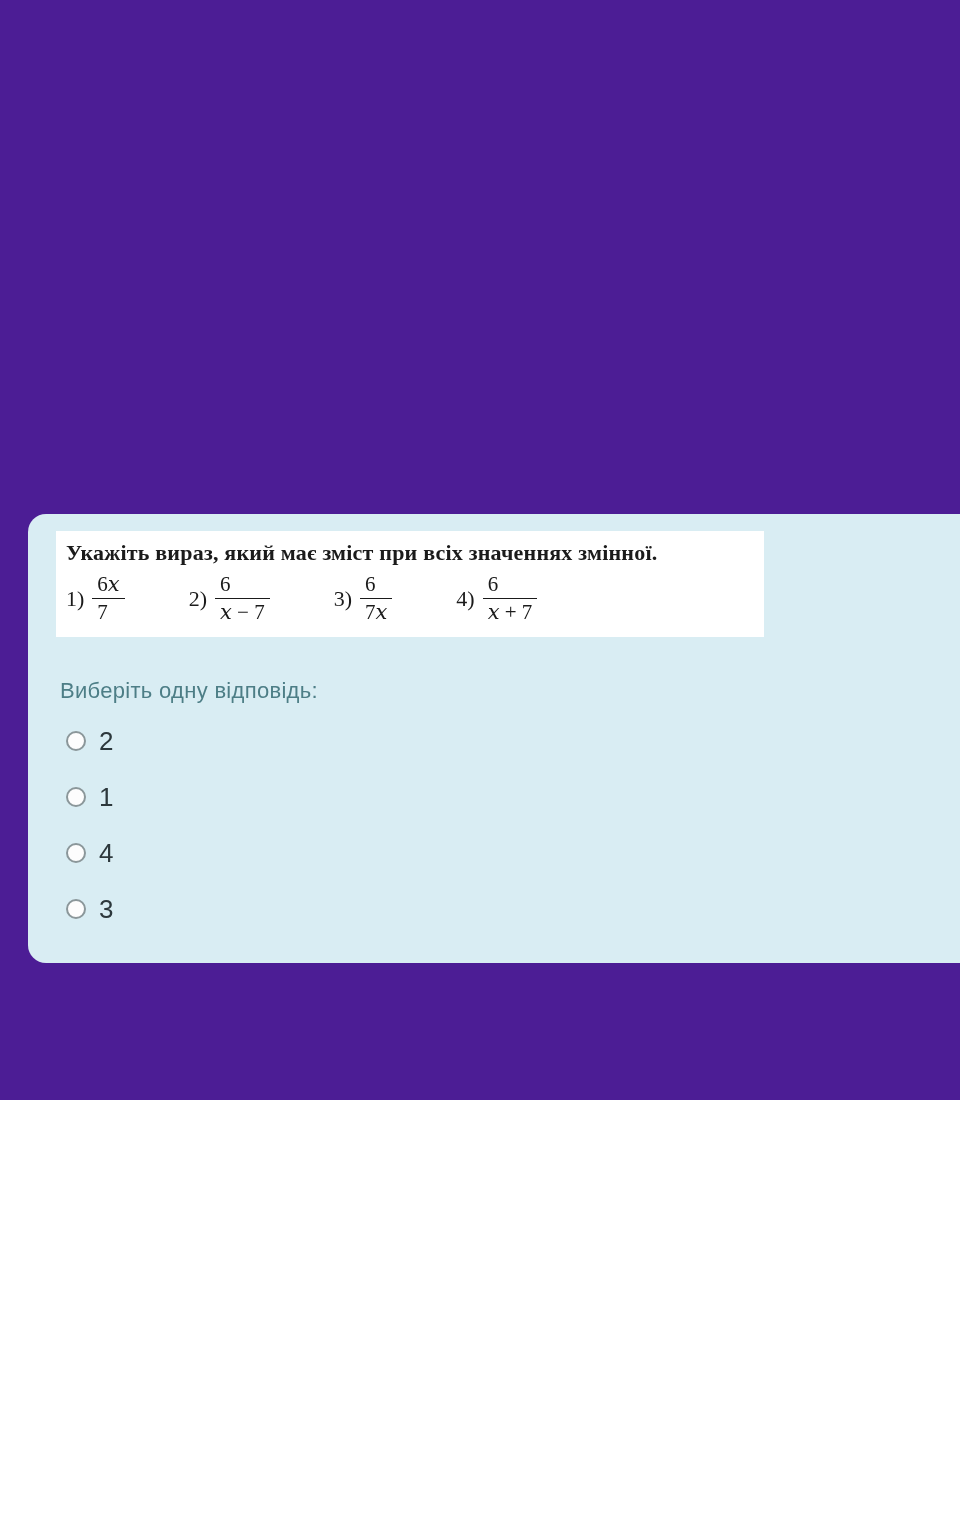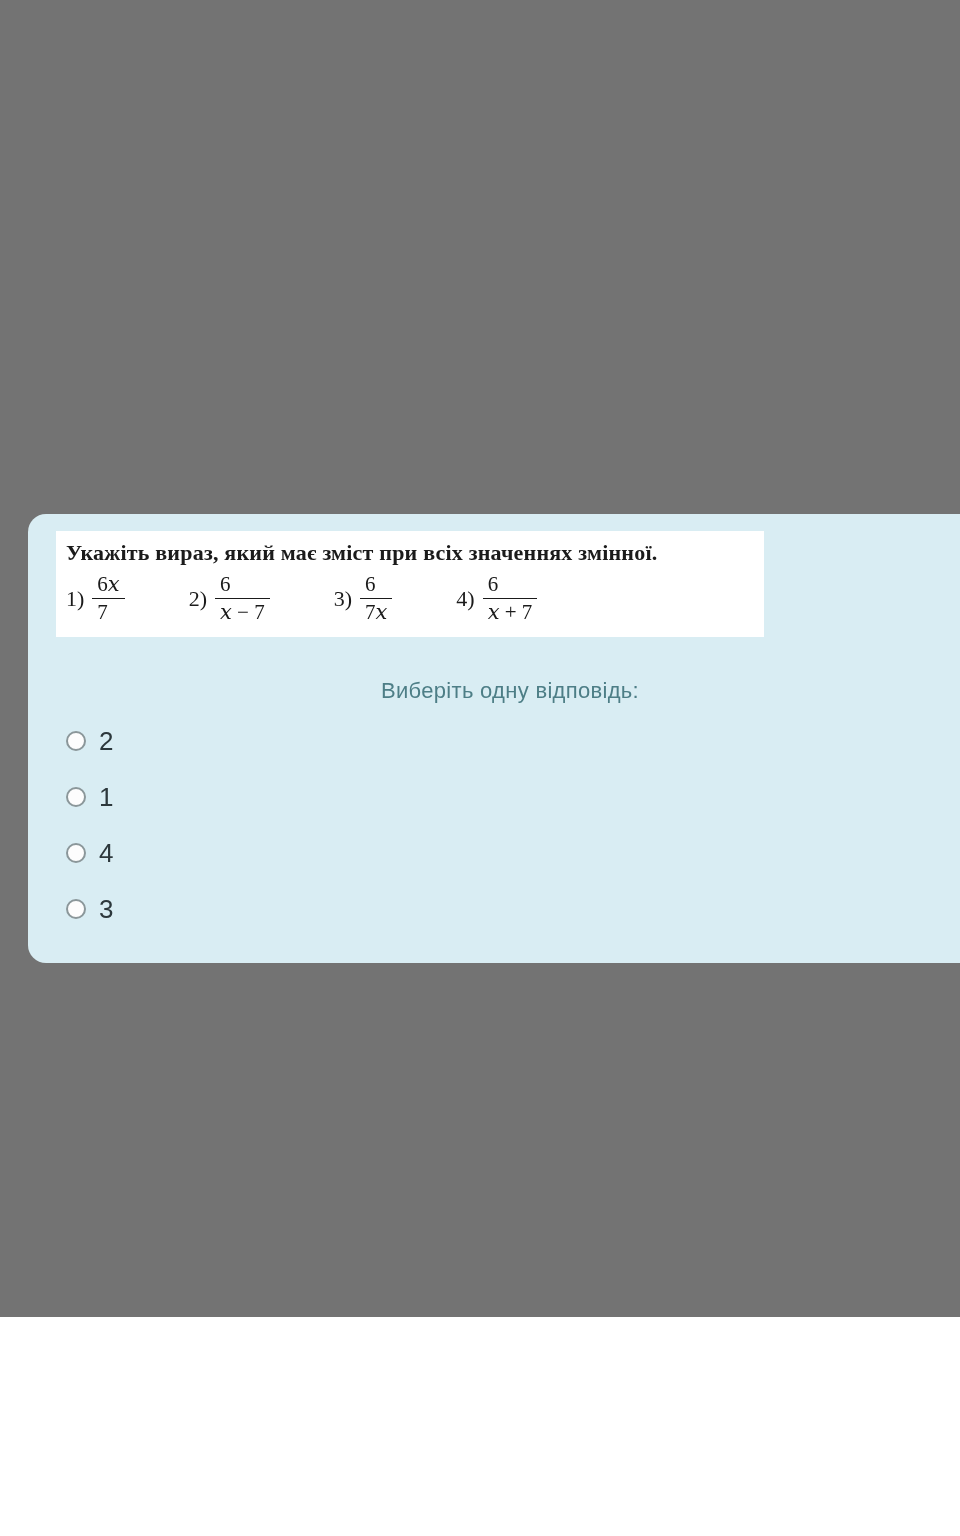--- a/index.html
+++ b/index.html
@@ -13,22 +13,22 @@
   }
   * { box-sizing: border-box; margin: 0; padding: 0; }
   html, body {
     width: 960px;
     background: #ffffff;
     font-family: "Liberation Sans", sans-serif;
   }
   .page {
     position: relative;
     width: 960px;
-    height: 1317px;
-    background: #737373;
+    height: 1100px;
+    background: #4c1d95;
     overflow: hidden;
   }
   .question-card {
     position: absolute;
     left: 28px;
     top: 514px;
     width: 932px;
     border-radius: 18px 0 0 18px;
     background: var(--card-bg);
     padding: 17px 0 40px 28px;
@@ -80,21 +80,20 @@
   .mi {
     font-style: italic;
     font-family: "DejaVu Serif", "Liberation Serif", serif;
   }
   .prompt {
     margin: 40px 0 0 4px;
     font-size: 22px;
     line-height: 28px;
     color: var(--prompt-text);
     letter-spacing: 0.3px;
-    text-align: center;
   }
   .choices {
     margin-top: 22px;
     list-style: none;
   }
   .choice-row {
     display: flex;
     align-items: center;
     margin-left: 10px;
     margin-bottom: 28px;

